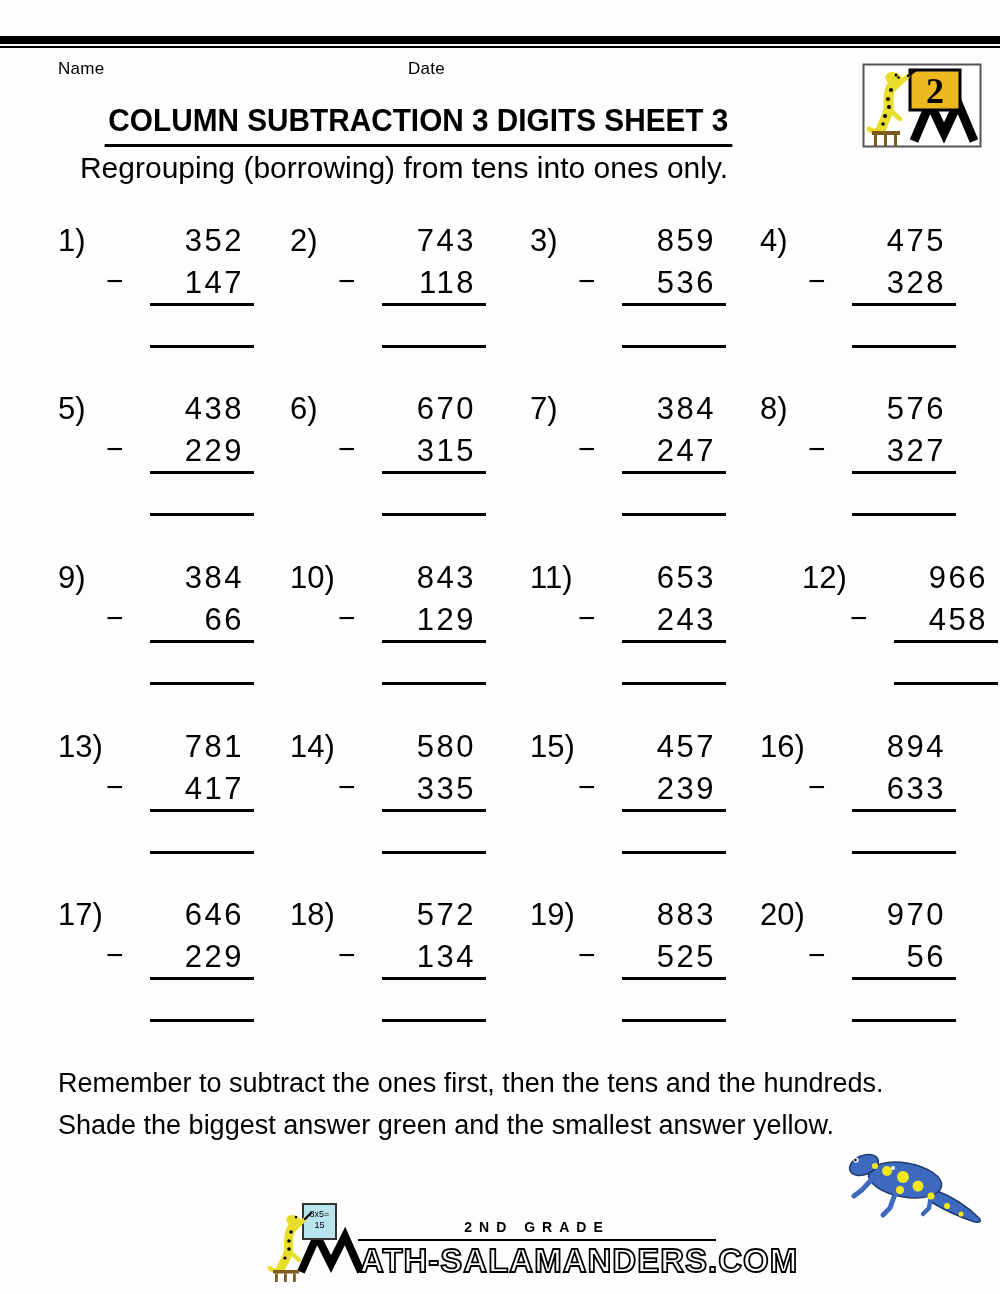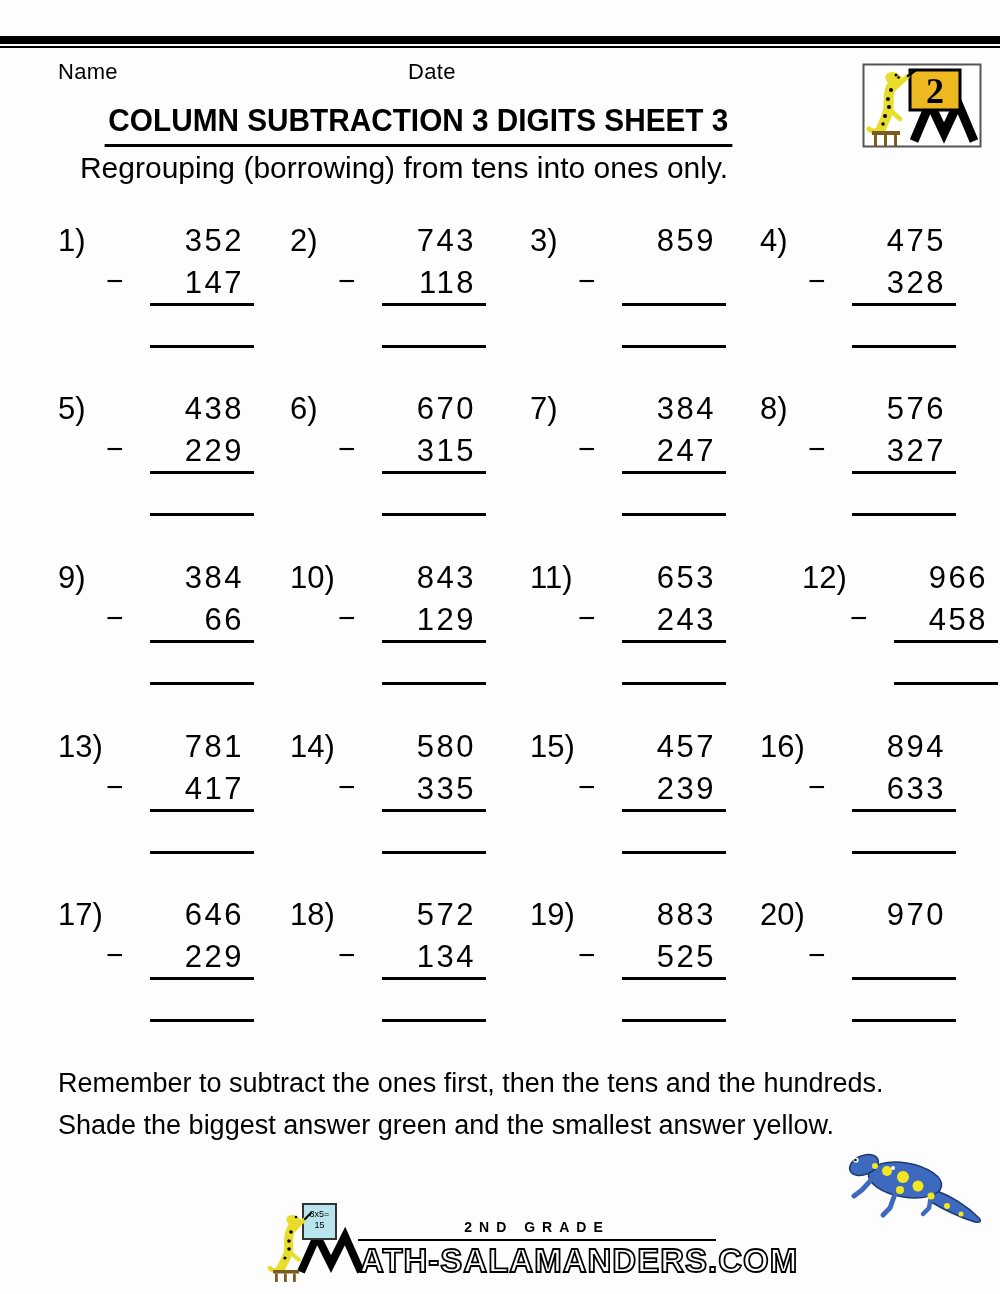--- a/index.html
+++ b/index.html
@@ -8,21 +8,21 @@
     background:var(--page-bg,#fdfdfd);
     font-family:"Liberation Sans",sans-serif;
     color:var(--ink,#000);
     position:relative;overflow:hidden;
   }
   
   .top-rule{position:absolute;left:0;top:36px;width:1000px;height:12px;}
   .top-rule .thick{height:8px;background:var(--ink,#000);}
   .top-rule .thin{height:2px;background:var(--ink,#000);margin-top:2px;}
   
-  .hdr-label{position:absolute;top:59px;font-size:22px;letter-spacing:.3px;}
+  .hdr-label{position:absolute;top:59px;font-size:17px;letter-spacing:.3px;}
   .hdr-name{left:58px;}
   .hdr-date{left:408px;}
   .logo-box{position:absolute;left:862px;top:63px;width:120px;height:85px;}
   
   .title-wrap{position:absolute;left:0;top:102px;width:837px;text-align:center;}
   .title-inner{
     display:inline-block;font-size:32px;font-weight:bold;letter-spacing:0;
     border-bottom:3px solid var(--ink,#000);padding:0 4px 5px;
     transform:scaleX(.93);transform-origin:center;white-space:nowrap;
   }
@@ -110,20 +110,21 @@
     <span class="p-minus">−</span>
     <span class="p-num p-bottom">118</span>
     <span class="p-line p-subline"></span>
     <span class="p-line p-ansline"></span>
   </div>
 
   <div class="problem" style="left: 520px; top: 223px;">
     <span class="p-label">3)</span>
     <span class="p-num p-top">859</span>
     <span class="p-minus">−</span>
+    <span class="p-num p-bottom">536</span>
     <span class="p-line p-subline"></span>
     <span class="p-line p-ansline"></span>
   </div>
 
   <div class="problem" style="left: 750px; top: 223px;">
     <span class="p-label">4)</span>
     <span class="p-num p-top">475</span>
     <span class="p-minus">−</span>
     <span class="p-num p-bottom">328</span>
     <span class="p-line p-subline"></span>
@@ -262,20 +263,21 @@
     <span class="p-minus">−</span>
     <span class="p-num p-bottom">525</span>
     <span class="p-line p-subline"></span>
     <span class="p-line p-ansline"></span>
   </div>
 
   <div class="problem" style="left: 750px; top: 897px;">
     <span class="p-label">20)</span>
     <span class="p-num p-top">970</span>
     <span class="p-minus">−</span>
+    <span class="p-num p-bottom">56</span>
     <span class="p-line p-subline"></span>
     <span class="p-line p-ansline"></span>
   </div>
 </div>
 
 <div class="instructions">
   <div>Remember to subtract the ones first, then the tens and the hundreds.</div>
   <div>Shade the biggest answer green and the smallest answer yellow.</div>
 </div>
 

